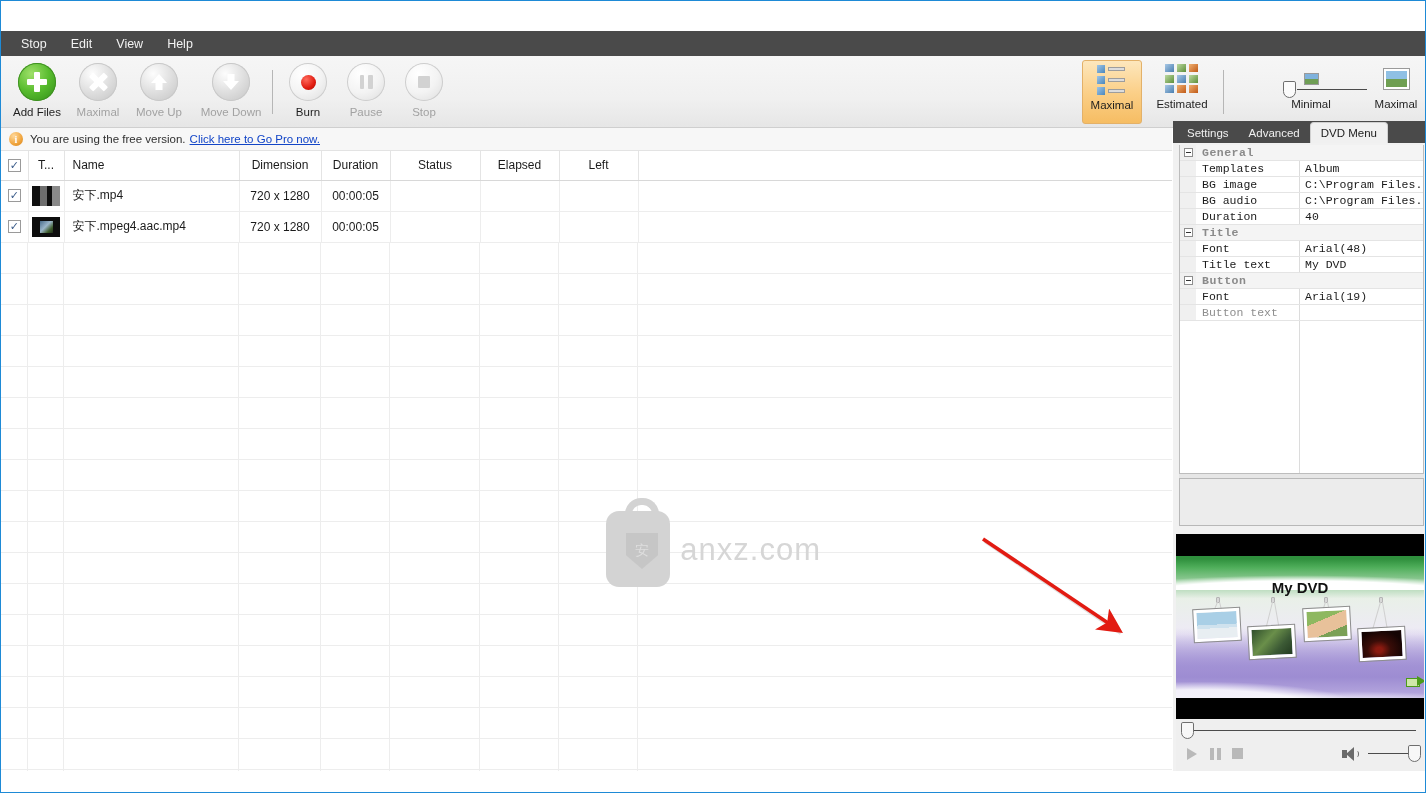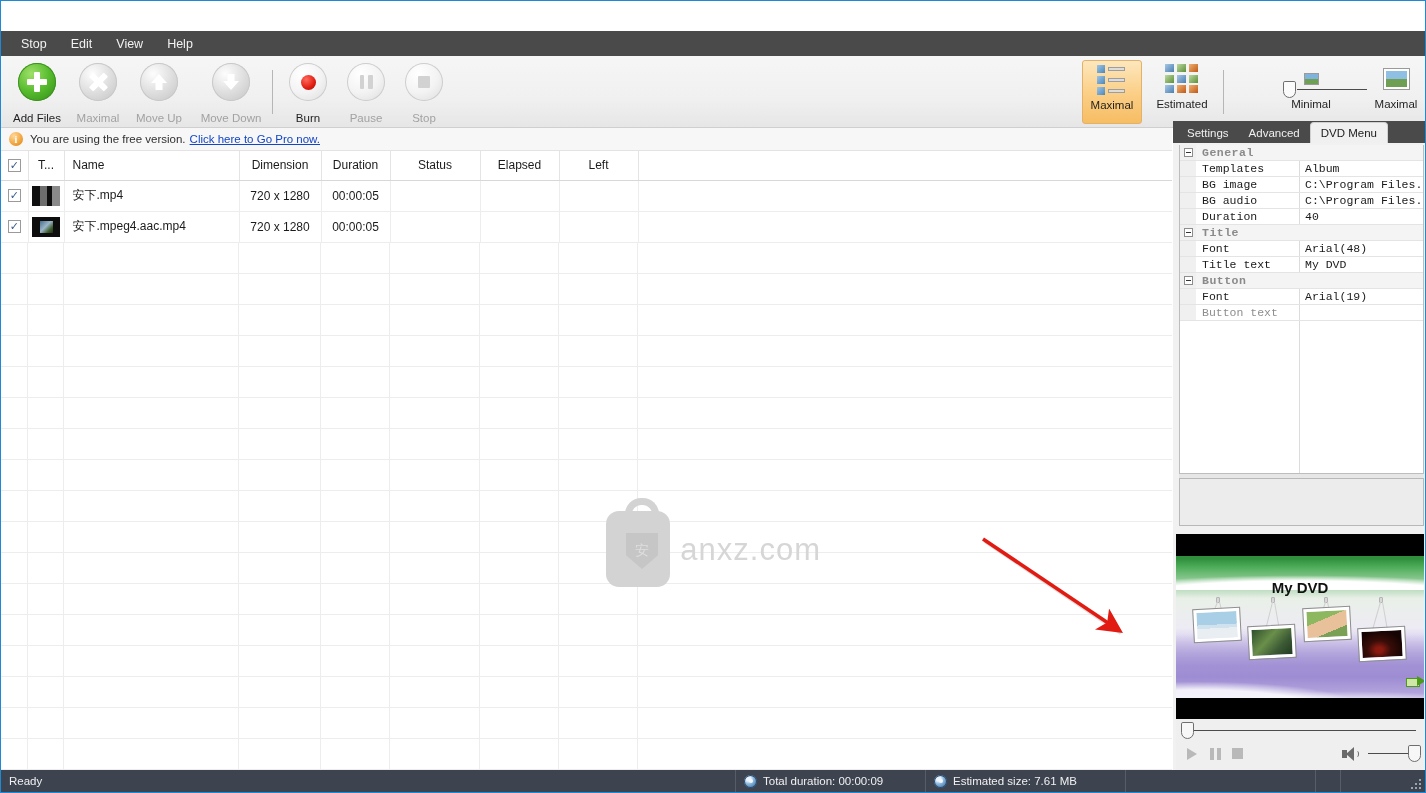--- a/index.html
+++ b/index.html
@@ -45,21 +45,21 @@
   }
 
   
   .toolbar {
     position:absolute; left:0; top:55px; width:1424px; height:72px;
     background:linear-gradient(to bottom,#f6f6f6 0%, #f0f0f0 60%, #e6e6e6 100%);
     border-bottom:1px solid #cfcfcf;
   }
   .tb-btn {
     position:absolute; top:4px; width:66px; height:64px;
-    display:flex; flex-direction:column; align-items:center; justify-content:space-between;
+    display:flex; flex-direction:column; align-items:center; justify-content:flex-start;
   }
   .tb-ico { width:38px; height:38px; border-radius:50%; position:relative; margin-top:3px;}
   .tb-lbl { font-size:11.5px; margin-top:5px; color:#1f1f1f; white-space:nowrap;}
   .tb-lbl.dim { color:#a2a2a2; }
   .ico-green {
     background:radial-gradient(circle at 35% 28%, #9fe06a 0%, #58bc2e 48%, #2f8c16 100%);
     box-shadow:inset 0 0 0 1px #3e8f21;
   }
   .ico-grey {
     background:radial-gradient(circle at 35% 28%, #fdfdfd 0%, #dedede 52%, #c3c3c3 100%);
@@ -865,36 +865,14 @@
       </div>
     <div class="spk">
       <div class="spk-body"></div>
         <div class="spk-cone"></div>
         <div class="spk-w1"></div>
     </div>
     <div class="vol-track"></div>
     <div class="vol-thumb"></div>
   </div>
 
-  <div class="statusbar">
-    <div class="sb-cell sb-first">Ready</div>
-    <div class="sb-cell sb-dur">
-      <span class="sb-ico"></span>
-      <span>Total duration: 00:00:09</span>
-    </div>
-    <div class="sb-cell sb-size">
-      <span class="sb-ico"></span>
-      <span>Estimated size: 7.61 MB</span>
-    </div>
-    <div class="sb-cell sb-blank1"></div>
-    <div class="sb-cell sb-blank2"></div>
-    <div class="sb-cell sb-blank3"></div>
-    <div class="sb-grip">
-      <i style="left:8px;top:0"></i>
-        <i style="left:4px;top:4px"></i>
-        <i style="left:8px;top:4px"></i>
-      <i style="left:0;top:8px"></i>
-        <i style="left:4px;top:8px"></i>
-        <i style="left:8px;top:8px"></i>
-    </div>
-  </div>
 
 </div>
 
 </body></html>

